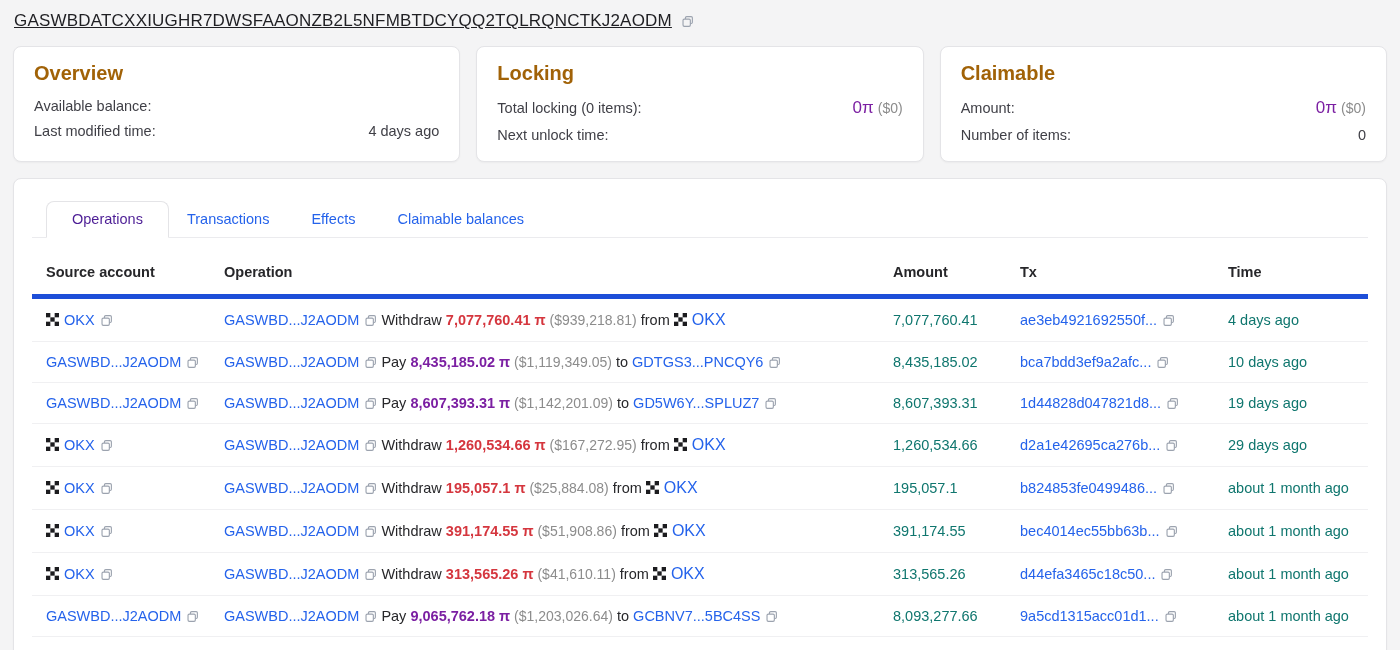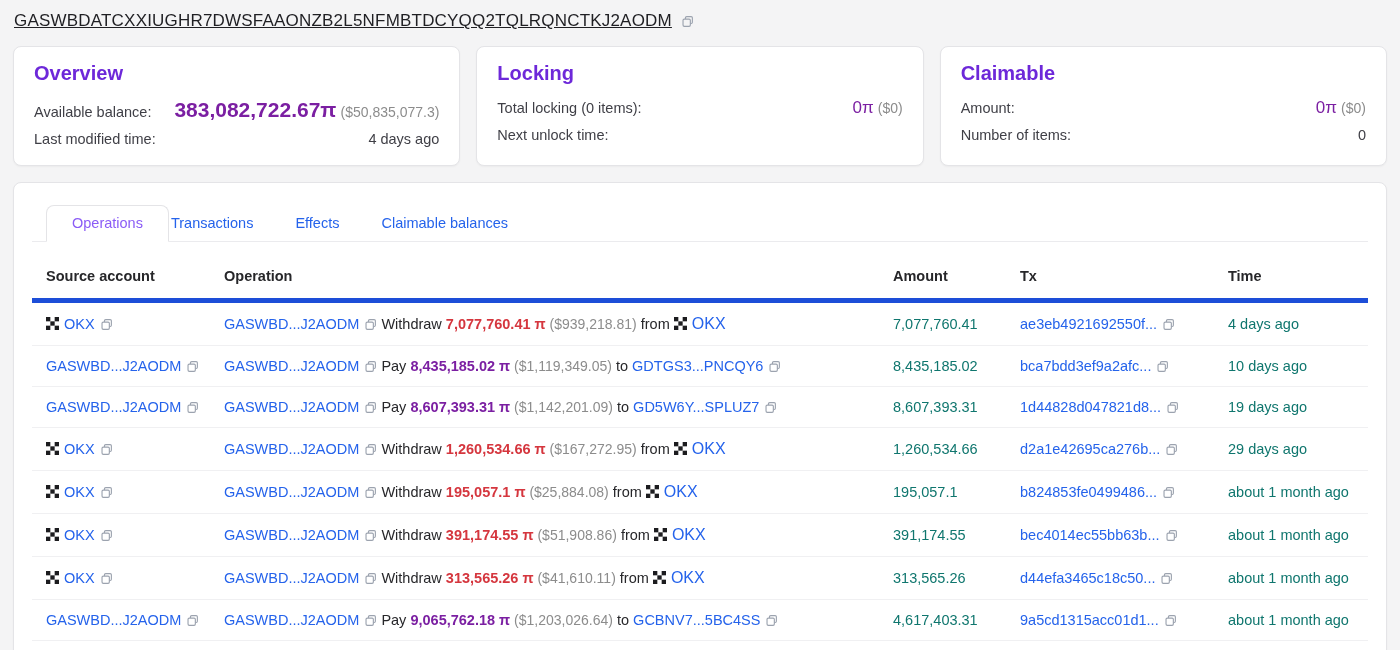--- a/index.html
+++ b/index.html
@@ -18,45 +18,45 @@
   }
   .icon-btn { display:inline-flex; align-items:center; cursor:pointer; line-height:0; }
   
   .cards { display:flex; gap:16px; padding:6px 13px 0 13px; }
   .card {
     flex:1; background:#fff; border:1px solid #e4e4e7; border-radius:8px;
     padding:15px 20px 18px 20px;
     box-shadow:0 1px 2px rgba(0,0,0,.04);
     min-height:110px;
   }
-  .card h2 { margin:0 0 13px 0; font-size:20px; font-weight:700; color:#6d28d9; }
+  .card h2 { margin:0 0 13px 0; font-size:20px; font-weight:700; color:#a16207; }
   .crow { display:flex; justify-content:space-between; align-items:baseline; margin-top:9px; font-size:14.5px; color:#3f3f46; }
   .crow .cvalue { text-align:right; white-space:nowrap; }
   .big-amt { color:var(--purple); font-weight:700; font-size:21px; }
   .mid-amt { color:var(--purple); font-weight:400; font-size:17px; }
   .usd { color:var(--gray); font-size:14px; }
   .plainval { color:#3f3f46; font-size:14.5px; }
   
   .panel {
     margin:16px 13px 0 13px; background:#fff; border:1px solid #e4e4e7;
     border-radius:8px; padding:22px 18px 0 18px;
     box-shadow:0 1px 2px rgba(0,0,0,.04);
     height:600px;
   }
   
   .tabs { display:flex; align-items:flex-end; border-bottom:1px solid #ebebee; padding-left:14px; }
   .tab {
     font-size:14.5px; padding:9px 0 10px 0; margin-right:42px;
     color:var(--blue); cursor:pointer; white-space:nowrap;
   }
   .tab.active {
-    color:#8b5cf6; background:#fff;
+    color:#4c1d95; background:#fff;
     border:1px solid #e4e4e7; border-bottom:1px solid #fff;
     border-radius:8px 8px 0 0; padding:9px 25px 10px 25px;
-    margin-bottom:-1px; margin-right:2px;
+    margin-bottom:-1px; margin-right:18px;
   }
   
   table { width:100%; border-collapse:collapse; table-layout:fixed; margin-top:18px; }
   col.c-source { width:192px; } col.c-op { width:669px; } col.c-amount { width:127px; } col.c-tx { width:208px; }
   th {
     text-align:left; font-size:14.5px; font-weight:700; color:#27272a;
     padding:8px 8px 14px 0; border-bottom:5px solid #1d4ed8;
   }
   td {
     padding:12px 8px 12px 0; border-bottom:1px solid #f0f0f2;
@@ -84,24 +84,20 @@
       </svg>
     </span>
 </div>
 
 <div class="cards">
 
   <div class="card">
     <h2>Overview</h2>
     <div class="crow">
       <span>Available balance:</span>
-      <span class="cvalue">
-        <span class="big-amt">383,082,722.67π</span>
-        <span class="usd">($50,835,077.3)</span>
-      </span>
     </div>
     <div class="crow">
       <span>Last modified time:</span>
       <span class="cvalue plainval">4 days ago</span>
     </div>
   </div>
 
   <div class="card">
     <h2>Locking</h2>
     <div class="crow">
@@ -416,21 +412,21 @@
               <svg viewBox="0 0 16 16" width="13" height="13" fill="none" stroke="#9ca3af" stroke-width="1.4">
                 <rect x="2.5" y="5" width="9" height="9" rx="1.6"></rect>
                 <path d="M5.5 5V3.5C5.5 2.7 6.2 2 7 2h5.5C13.3 2 14 2.7 14 3.5V9c0 .8-.7 1.5-1.5 1.5H11.5"></path>
               </svg>
             </span><span class="op-sep"> Pay </span><span class="amt-pay">9,065,762.18 π</span><span class="usd"> ($1,203,026.64)</span><span class="op-sep"> to </span><a class="lnk">GCBNV7...5BC4SS</a><span class="icon-btn copy">
               <svg viewBox="0 0 16 16" width="13" height="13" fill="none" stroke="#9ca3af" stroke-width="1.4">
                 <rect x="2.5" y="5" width="9" height="9" rx="1.6"></rect>
                 <path d="M5.5 5V3.5C5.5 2.7 6.2 2 7 2h5.5C13.3 2 14 2.7 14 3.5V9c0 .8-.7 1.5-1.5 1.5H11.5"></path>
               </svg>
             </span></td>
-          <td class="amount-cell">4,617,403.31</td>
+          <td class="amount-cell">8,093,277.66</td>
           <td><a class="lnk">9a5cd1315acc01d1...</a><span class="icon-btn copy">
               <svg viewBox="0 0 16 16" width="13" height="13" fill="none" stroke="#9ca3af" stroke-width="1.4">
                 <rect x="2.5" y="5" width="9" height="9" rx="1.6"></rect>
                 <path d="M5.5 5V3.5C5.5 2.7 6.2 2 7 2h5.5C13.3 2 14 2.7 14 3.5V9c0 .8-.7 1.5-1.5 1.5H11.5"></path>
               </svg>
             </span></td>
           <td class="time-cell">about 1 month ago</td>
         </tr>
       </tbody>
   </table>

